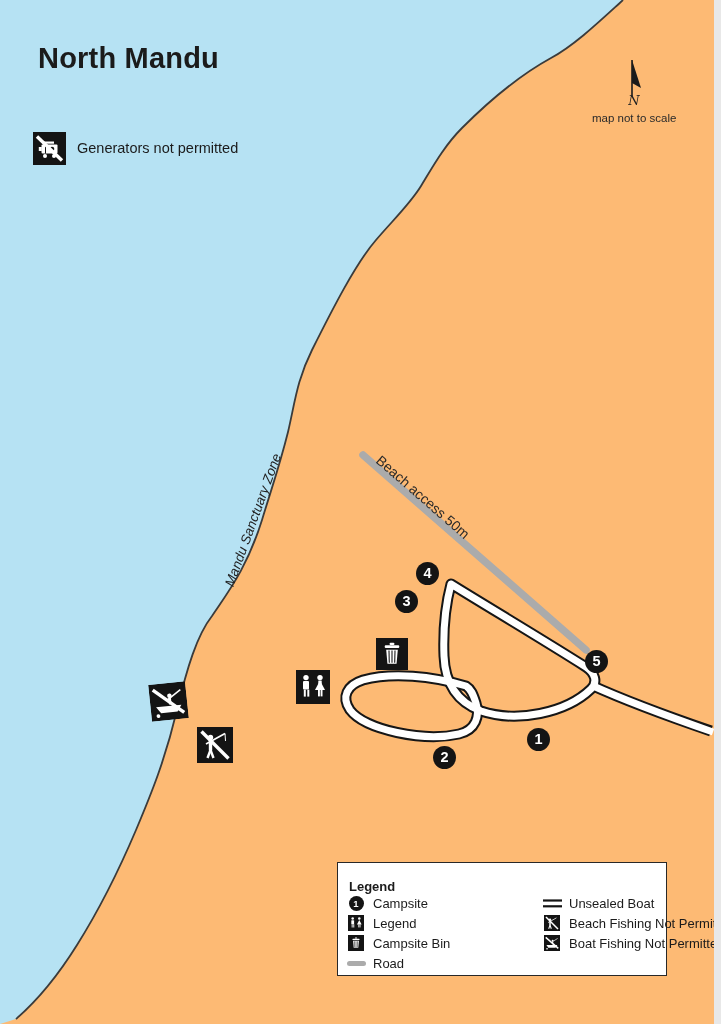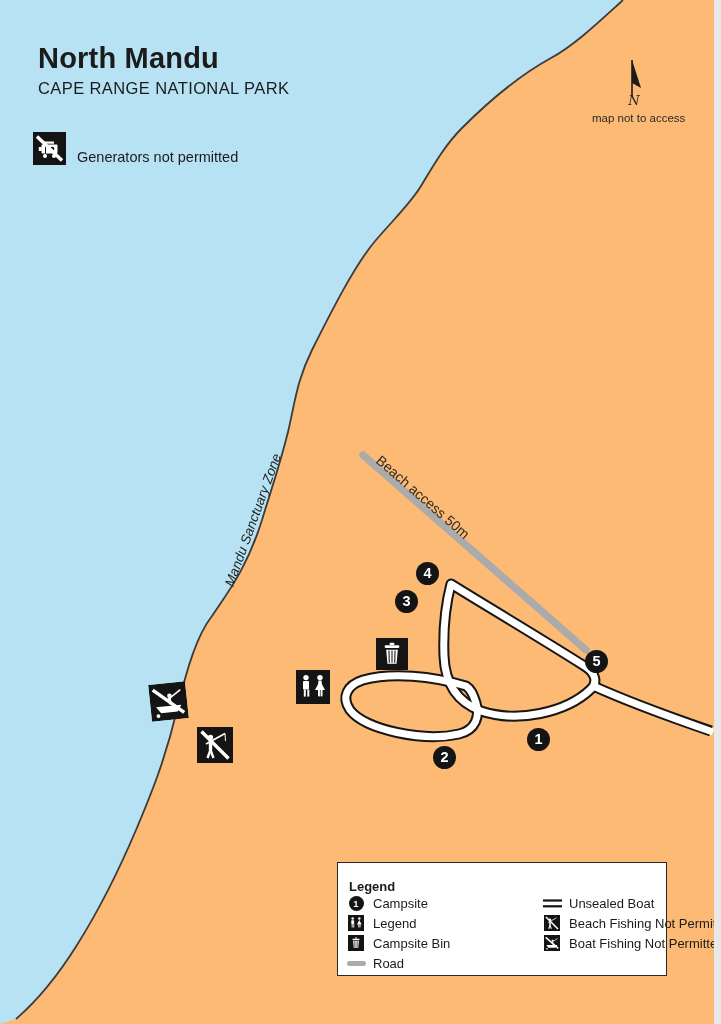--- a/index.html
+++ b/index.html
@@ -78,37 +78,36 @@
       </g>
     </g>
 
     <g>
       <line x1="632" y1="60" x2="632" y2="97" stroke="#1b1b1b" stroke-width="1.6"></line>
       <path d="M632,60 L641,88 L632,83 Z" fill="#1b1b1b"></path>
     </g>
   </svg>
 
   <div class="abs title" style="left:38px;top:42px;">North Mandu</div>
-  <div class="abs subtitle" style="left:38px;top:79px;">CAPE RANGE NATIONAL PARK</div>
 
   <svg class="map-icon" style="left:33px;top:132px;" width="33" height="33" viewBox="0 0 33 33">
     <rect width="33" height="33" fill="#141414"></rect>
     <rect x="11" y="9.5" width="10" height="2.2" fill="#fff"></rect>
     <rect x="8.5" y="12.5" width="16" height="9" rx="1" fill="#fff"></rect>
     <rect x="5.8" y="15" width="3" height="4" fill="#fff"></rect>
     <line x1="12.5" y1="12.5" x2="12.5" y2="21.5" stroke="#141414" stroke-width="1"></line>
     <circle cx="19" cy="17" r="2.3" fill="#141414"></circle>
     <circle cx="12" cy="24" r="2" fill="#fff"></circle>
     <circle cx="21" cy="24" r="2" fill="#fff"></circle>
     <line x1="4" y1="4.5" x2="29" y2="28.5" stroke="#fff" stroke-width="3.4"></line>
   </svg>
-  <div class="abs note-text" style="left:77px;top:149px;">Generators not permitted</div>
+  <div class="abs note-text" style="left:77px;top:140px;">Generators not permitted</div>
 
   <div class="abs compass-n" style="left:624px;top:93px;width:20px;text-align:center;">N</div>
-  <div class="abs scale-note" style="left:592px;top:112px;">map not to access</div>
+  <div class="abs scale-note" style="left:592px;top:112px;">map not to scale</div>
 
   <div class="abs rot-label sanctuary" style="left:253px;top:520px;">Mandu Sanctuary Zone</div>
   <div class="abs rot-label beach-access" style="left:423px;top:497px;">Beach access 50m</div>
 
   <div class="campsite" style="left:527px;top:728px;">1</div>
   <div class="campsite" style="left:433px;top:746px;">2</div>
   <div class="campsite" style="left:395px;top:590px;">3</div>
   <div class="campsite" style="left:416px;top:562px;">4</div>
   <div class="campsite" style="left:585px;top:650px;">5</div>
 

